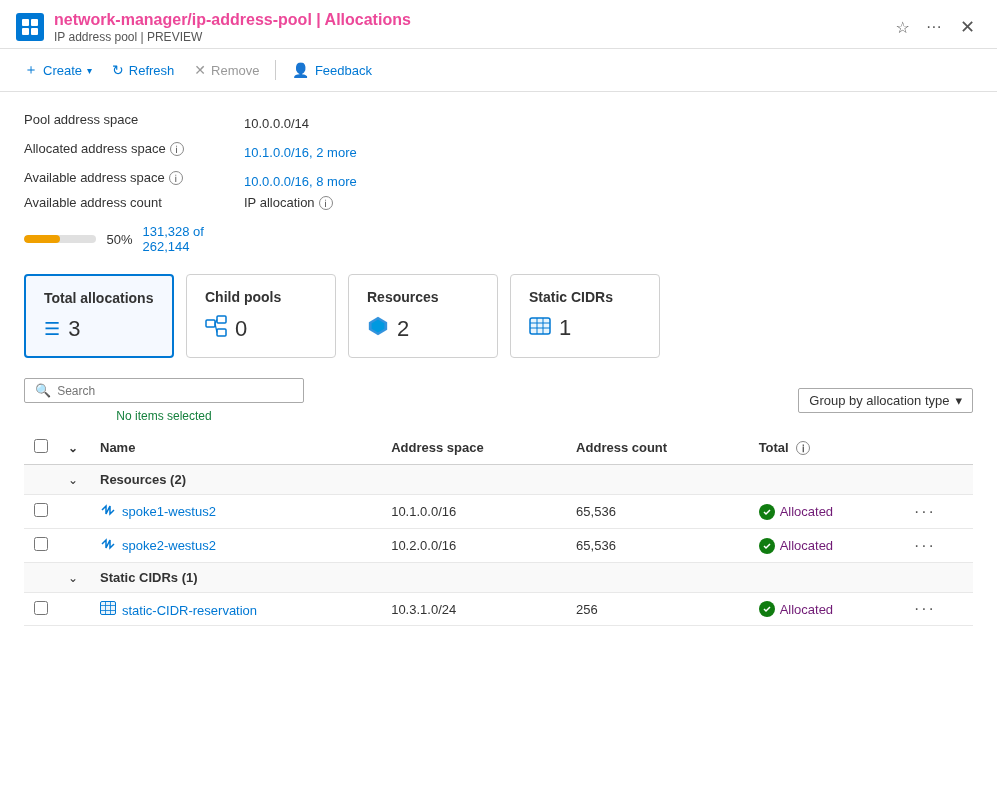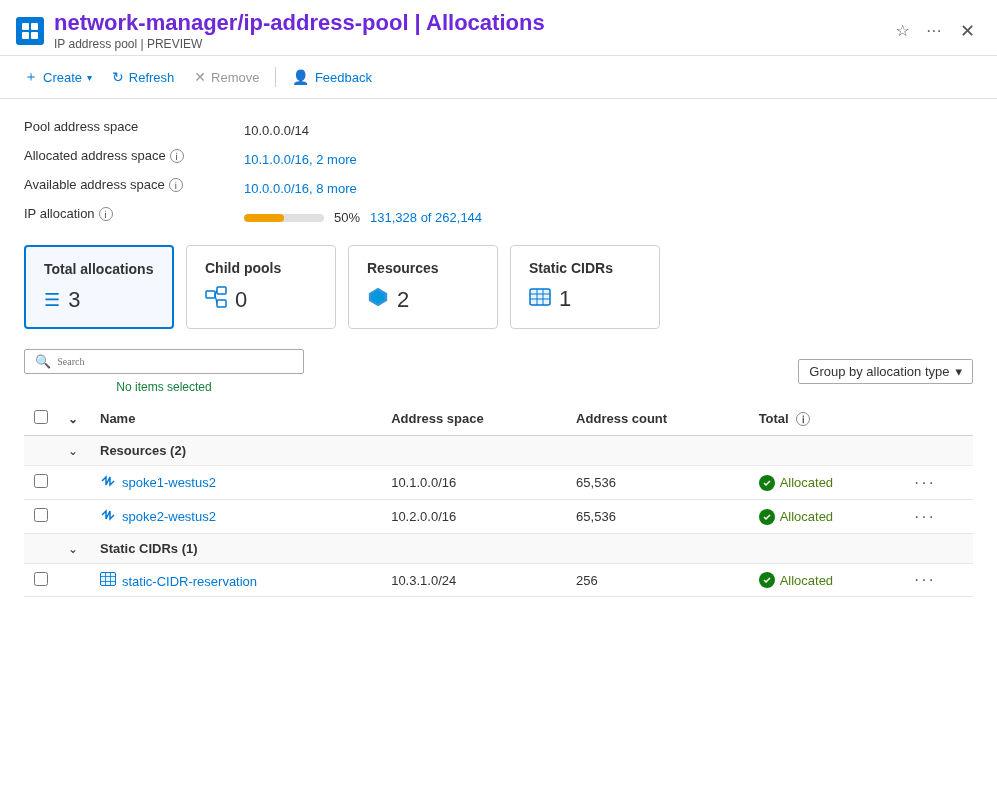--- a/index.html
+++ b/index.html
@@ -9,21 +9,21 @@
       display: flex; align-items: center; padding: 10px 16px 4px 16px;
       border-bottom: 1px solid #e0e0e0;
     }
     .title-icon {
       width: 28px; height: 28px; background: #0078d4; border-radius: 3px;
       display: flex; align-items: center; justify-content: center;
       margin-right: 10px; flex-shrink: 0;
     }
     .title-icon svg { width: 20px; height: 20px; }
     .title-text { flex: 1; }
-    .title-text h1 { font-size: 22px; font-weight: 600; color: #6d28d9; line-height: 1.2; }
+    .title-text h1 { font-size: 16px; font-weight: 600; color: #ec4899; line-height: 1.2; }
     .title-text .subtitle { font-size: 12px; color: #555; }
     .title-actions { display: flex; align-items: center; gap: 8px; }
     .title-actions .icon-btn {
       background: none; border: none; cursor: pointer; color: #555; font-size: 16px; padding: 2px 4px;
     }
     .close-btn { background: none; border: none; cursor: pointer; font-size: 18px; color: #555; padding: 2px 6px; }
 
     .toolbar {
       display: flex; align-items: center; gap: 4px; padding: 8px 16px;
       border-bottom: 1px solid #e0e0e0;
@@ -57,21 +57,21 @@
     .card-title { font-size: 14px; font-weight: 600; color: #333; margin-bottom: 10px; }
     .card-value { display: flex; align-items: center; gap: 8px; font-size: 22px; color: #333; }
 
     .table-toolbar {
       display: flex; align-items: center; justify-content: space-between; margin-bottom: 8px;
     }
     .search-box {
       display: flex; align-items: center; border: 1px solid #aaa;
       border-radius: 2px; padding: 4px 10px; width: 280px; gap: 6px;
     }
-    .search-box input { border: none; outline: none; font-size: 10px; flex: 1; color: #333; font-family: Liberation Serif, serif; }
+    .search-box input { border: none; outline: none; font-size: 12px; flex: 1; color: #333; }
     .search-icon { color: #666; font-size: 13px; }
     .no-selected { font-size: 12px; color: #15803d; align-self: center; }
     .group-btn {
       display: flex; align-items: center; gap: 6px;
       border: 1px solid #aaa; border-radius: 2px; padding: 4px 10px;
       background: #fff; cursor: pointer; font-size: 13px; color: #333;
     }
 
     .table { width: 100%; border-collapse: collapse; }
     .table th {
@@ -79,21 +79,21 @@
       border-bottom: 1px solid #d0d0d0; padding: 8px 10px;
     }
     .table td { padding: 7px 10px; border-bottom: 1px solid #e8e8e8; font-size: 13px; vertical-align: middle; }
     .check-col { width: 32px; }
     .expand-col { width: 32px; }
     .group-row td { background: #f9f9f9; font-weight: 500; color: #333; }
     .link-text { color: #0078d4; cursor: pointer; text-decoration: none; }
     .status-badge { display: flex; align-items: center; gap: 5px; }
     .status-dot { width: 16px; height: 16px; border-radius: 50%; background: #107c10; display: flex; align-items: center; justify-content: center; }
     .status-dot svg { width: 10px; height: 10px; }
-    .status-ok { color: #4d7c0f; font-weight: 500; }
+    .status-ok { color: #701a75; font-weight: 500; }
     .row-actions { color: #555; font-size: 16px; cursor: pointer; letter-spacing: 2px; }
     input[type="checkbox"] { width: 14px; height: 14px; cursor: pointer; }
     .chevron-btn { background: none; border: none; cursor: pointer; color: #333; font-size: 12px; }
   </style>
 </head>
 <body>
 
 <div class="title-bar">
   <div class="title-icon">
     <svg viewBox="0 0 20 20" fill="white">
@@ -146,20 +146,21 @@
       <span class="info-circle">ℹ</span>
     </div>
     <div class="info-value">10.1.0.0/16, 2 more</div>
 
     <div class="info-label">
       <span>Available address space</span>
       <span class="info-circle">ℹ</span>
     </div>
     <div class="info-value">10.0.0.0/16, 8 more</div>
 
+    <div class="info-label">Available address count</div>
 
     <div class="info-label">
       <span>IP allocation</span>
       <span class="info-circle">ℹ</span>
     </div>
     <div class="info-value progress-row">
       <div class="progress-bar-outer">
         <div class="progress-bar-inner" style="width:50%"></div>
       </div>
       <span>50%</span>

